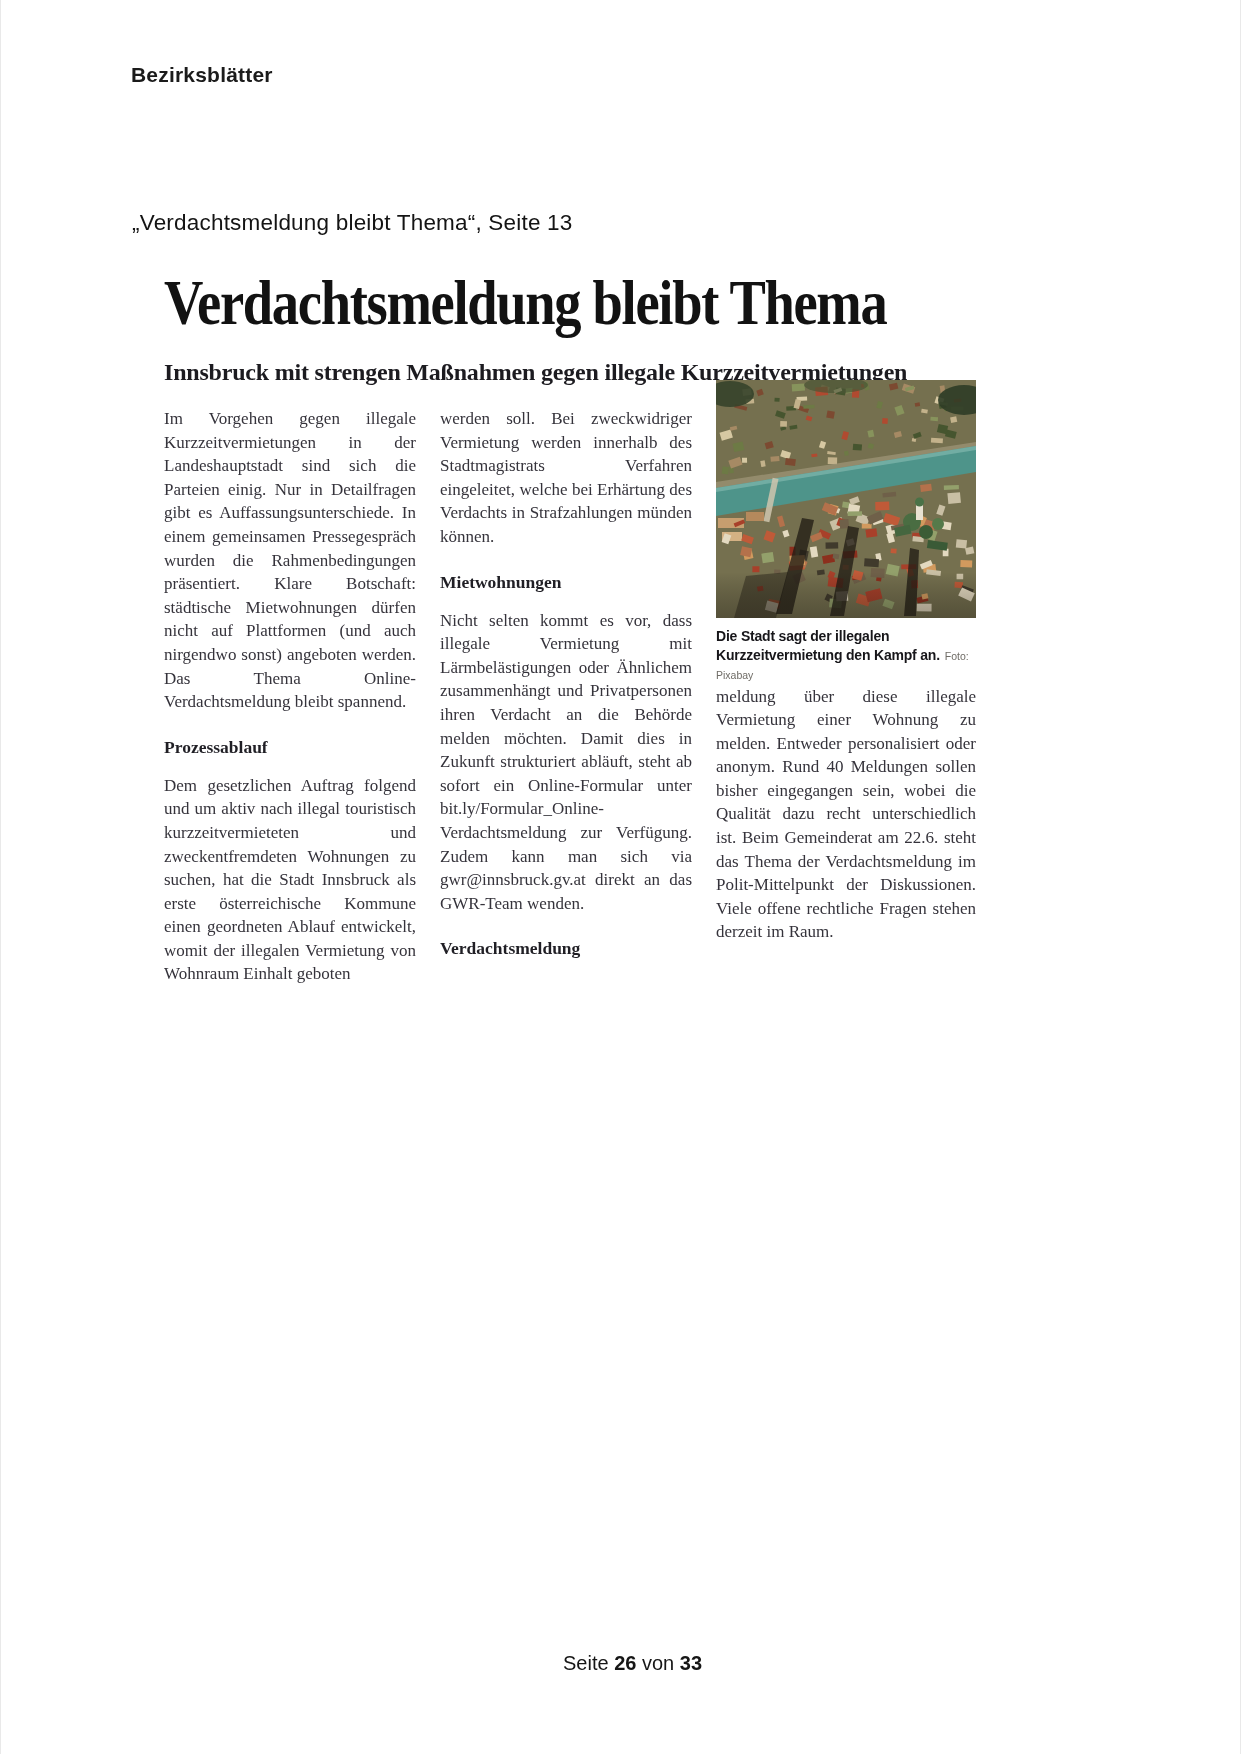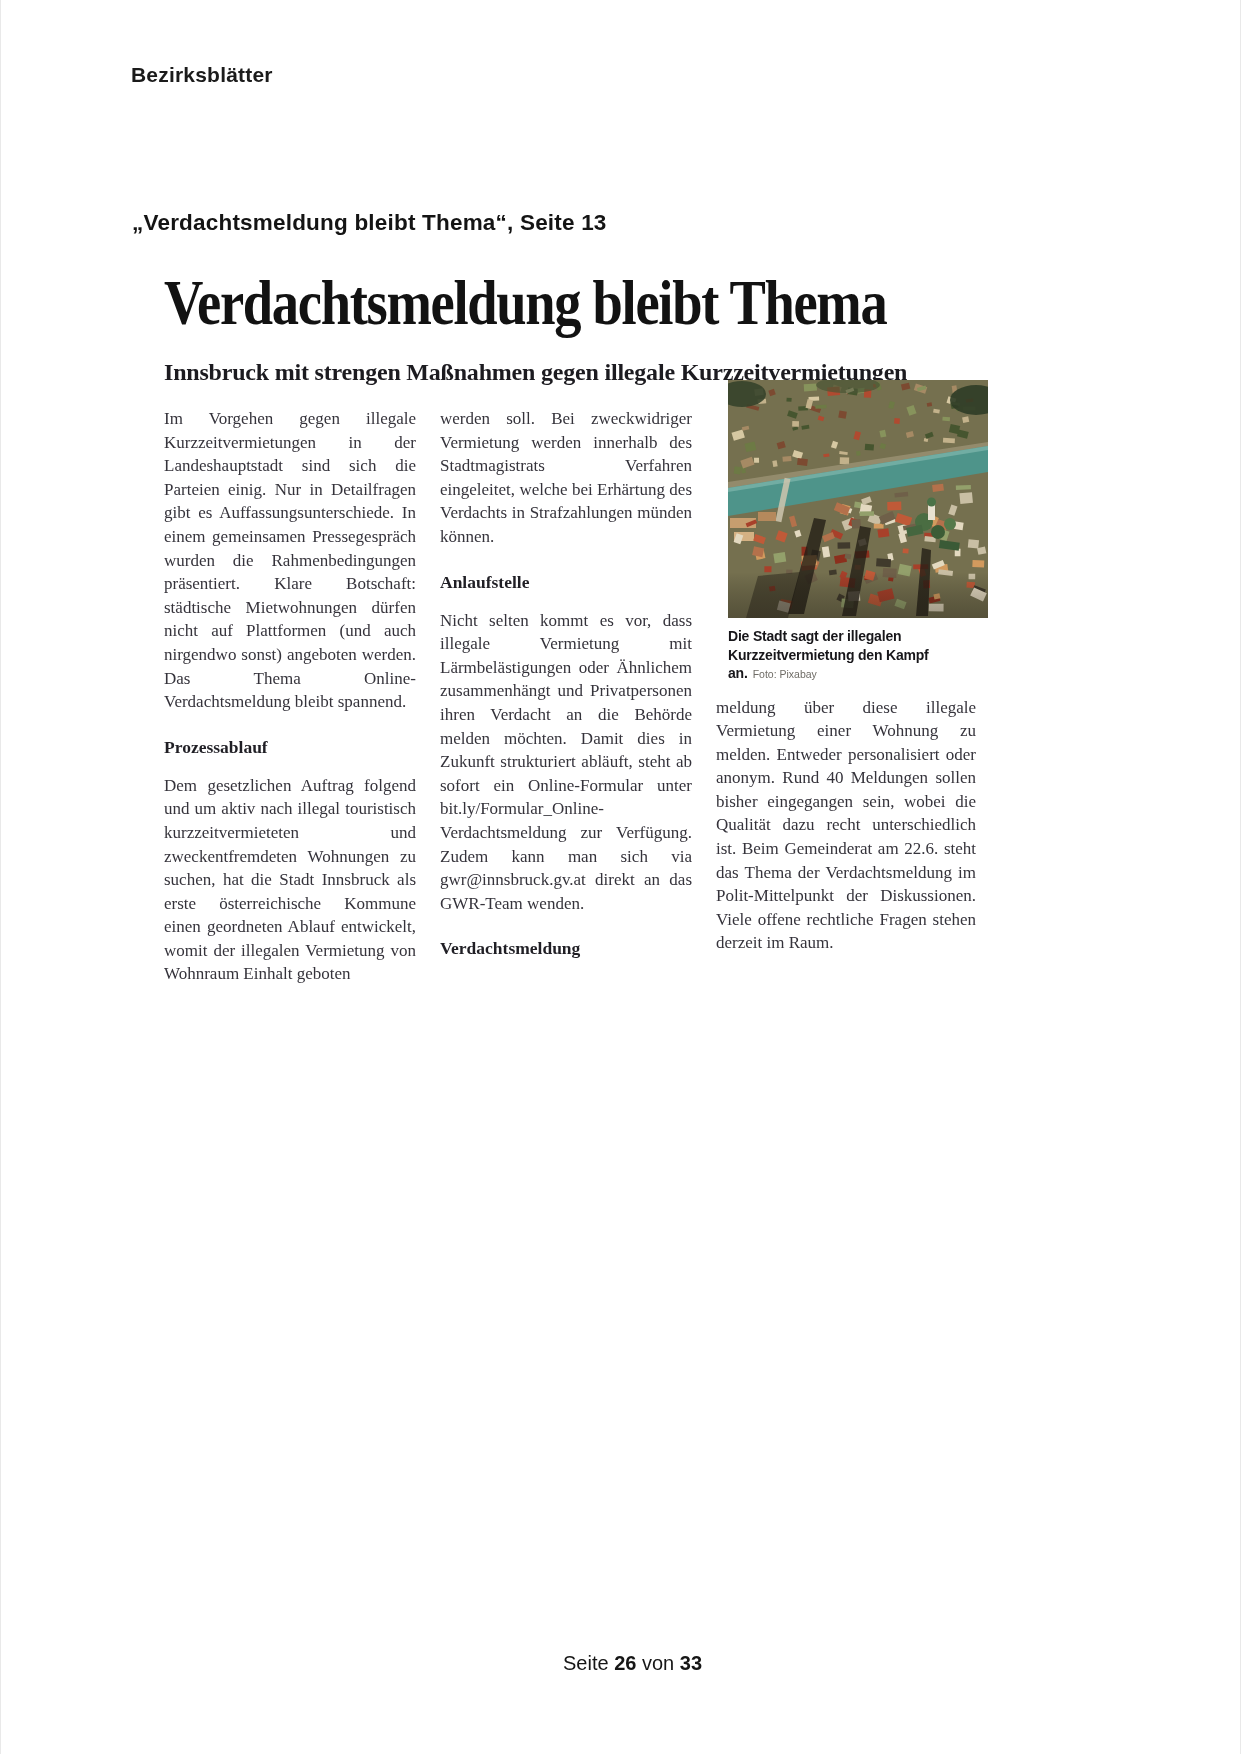--- a/index.html
+++ b/index.html
@@ -12,21 +12,21 @@
     font-family:"Liberation Sans", sans-serif;
     color:#111;
   }
   .masthead{
     position:absolute;left:130px;top:63px;
     font-size:21px;font-weight:700;color:#1b1b1b;
     letter-spacing:.2px;
   }
   .refline{
     position:absolute;left:131px;top:210px;
-    font-size:22.5px;font-weight:700;color:#141414;
+    font-size:22.5px;font-weight:400;color:#141414;
     letter-spacing:.2px;
   }
   .clip{position:absolute;left:163px;top:272px;width:812px;}
   .headline{
     margin:0;
     font-family:"Liberation Serif", serif;
     font-weight:700;
     font-size:63px;
     line-height:1.0;
     color:#121212;
@@ -62,21 +62,21 @@
     overflow-wrap:break-word;
   }
   .col h3{
     margin:23px 0 3px 0;
     font-family:"Liberation Serif", serif;
     font-size:17.5px;
     font-weight:700;
     color:#201f25;
   }
   .col .cont{margin-top:16px;}
-  figure{margin:12px;}
+  figure{margin:0;}
   .photo-figure{margin-top:-27px;}
   .photo{
     width:260px;height:238px;
     overflow:hidden;
     background:#75704f;
   }
   .photo svg{display:block;width:100%;height:100%;}
   figcaption{
     margin-top:9px;
     font-family:"Liberation Sans", sans-serif;
@@ -117,21 +117,21 @@
     <div class="cols">
 
       <div class="col">
         <p lang="de">Im Vorgehen gegen illegale Kurzzeitvermietungen in der Landeshauptstadt sind sich die Parteien einig. Nur in Detailfragen gibt es Auffassungsunterschiede. In einem gemeinsamen Pressegespräch wurden die Rahmenbedingungen präsentiert. Klare Botschaft: städtische Mietwohnungen dürfen nicht auf Plattformen (und auch nirgendwo sonst) angeboten werden. Das Thema Online-Verdachtsmeldung bleibt spannend.</p>
         <h3>Prozessablauf</h3>
         <p lang="de" class="cont">Dem gesetzlichen Auftrag folgend und um aktiv nach illegal touristisch kurzzeitvermieteten und zweckentfremdeten Wohnungen zu suchen, hat die Stadt Innsbruck als erste österreichische Kommune einen geordneten Ablauf entwickelt, womit der illegalen Vermietung von Wohnraum Einhalt geboten</p>
       </div>
 
       <div class="col">
         <p lang="de">werden soll. Bei zweckwidriger Vermietung werden innerhalb des Stadtmagistrats Verfahren eingeleitet, welche bei Erhärtung des Verdachts in Strafzahlungen münden können.</p>
-        <h3>Anlaufstelle</h3>
+        <h3>Mietwohnungen</h3>
         <p lang="de" class="cont">Nicht selten kommt es vor, dass illegale Vermietung mit Lärmbelästigungen oder Ähnlichem zusammenhängt und Privatpersonen ihren Verdacht an die Behörde melden möchten. Damit dies in Zukunft strukturiert abläuft, steht ab sofort ein Online-Formular unter bit.ly/Formular_Online-Verdachtsmeldung zur Verfügung. Zudem kann man sich via gwr@innsbruck.gv.at direkt an das GWR-Team wenden.</p>
         <h3>Verdachtsmeldung</h3>
       </div>
 
       <div class="col">
         <figure class="photo-figure">
           <div class="photo">
             <svg id="aerial-photo-svg" viewBox="0 0 260 238" preserveAspectRatio="none">
               <defs>
                 <linearGradient id="fade" x1="0" y1="0" x2="0" y2="1">

